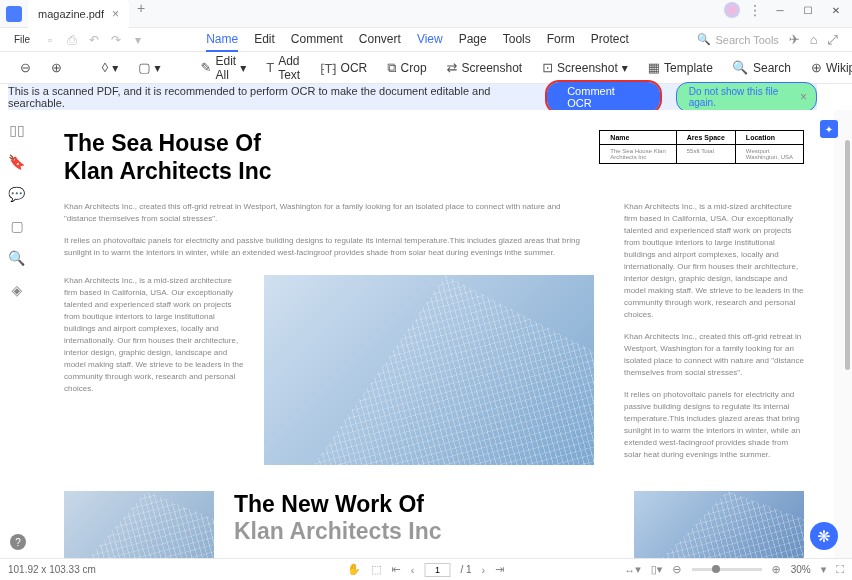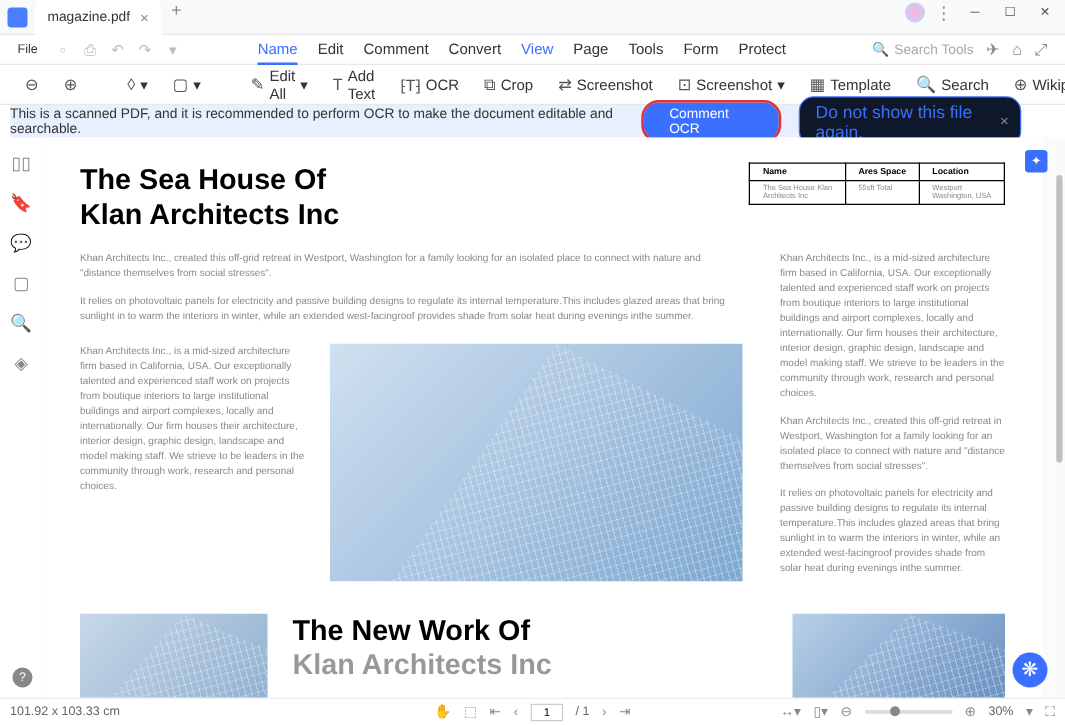--- a/index.html
+++ b/index.html
@@ -34,21 +34,21 @@
 
 .toolbar { height: 32px; display: flex; align-items: center; gap: 20px; padding: 0 20px; border-bottom: 1px solid #e8e8e8; font-size: 12px; color: #333; }
 .tb-item { display: flex; align-items: center; gap: 4px; }
 .tb-icon { font-size: 13px; color: #555; }
 .sep { width: 1px; height: 18px; background: #e0e0e0; }
 
 
 .banner { height: 26px; background: #e8efff; display: flex; align-items: center; justify-content: center; gap: 16px; font-size: 11px; color: #333; position: relative; margin: 0 35px 0 8px; }
 .btn-primary { background: #3b6fff; color: #fff; padding: 3px 20px; border-radius: 12px; font-size: 11px; cursor: pointer; }
 .btn-primary.highlighted { outline: 2px solid #e03030; outline-offset: 0; border-radius: 12px; }
-.btn-secondary { background: #0f172a; color: #3b6fff; padding: 3px 12px; border-radius: 12px; font-size: 14px; border: 1px solid #3b6fff; cursor: pointer; }
+.btn-secondary { background: #86efac; color: #3b6fff; padding: 3px 12px; border-radius: 12px; font-size: 10px; border: 1px solid #3b6fff; cursor: pointer; }
 .banner-close { position: absolute; right: 10px; color: #888; font-size: 12px; }
 
 
 .main { display: flex; height: calc(100% - 28px - 24px - 32px - 26px - 22px); }
 .left-sidebar { width: 34px; display: flex; flex-direction: column; align-items: center; gap: 16px; padding-top: 12px; }
 .ls-icon { width: 16px; height: 16px; color: #888; font-size: 14px; display: flex; align-items: center; justify-content: center; }
 .doc-area { flex: 1; background: #fafafa; overflow: hidden; position: relative; padding: 0 8px 0 0; }
 .right-gutter { width: 10px; background: #fafafa; position: relative; }
 .scrollbar { position: absolute; right: 2px; top: 30px; width: 5px; height: 230px; background: #c0c0c0; border-radius: 3px; }
 

